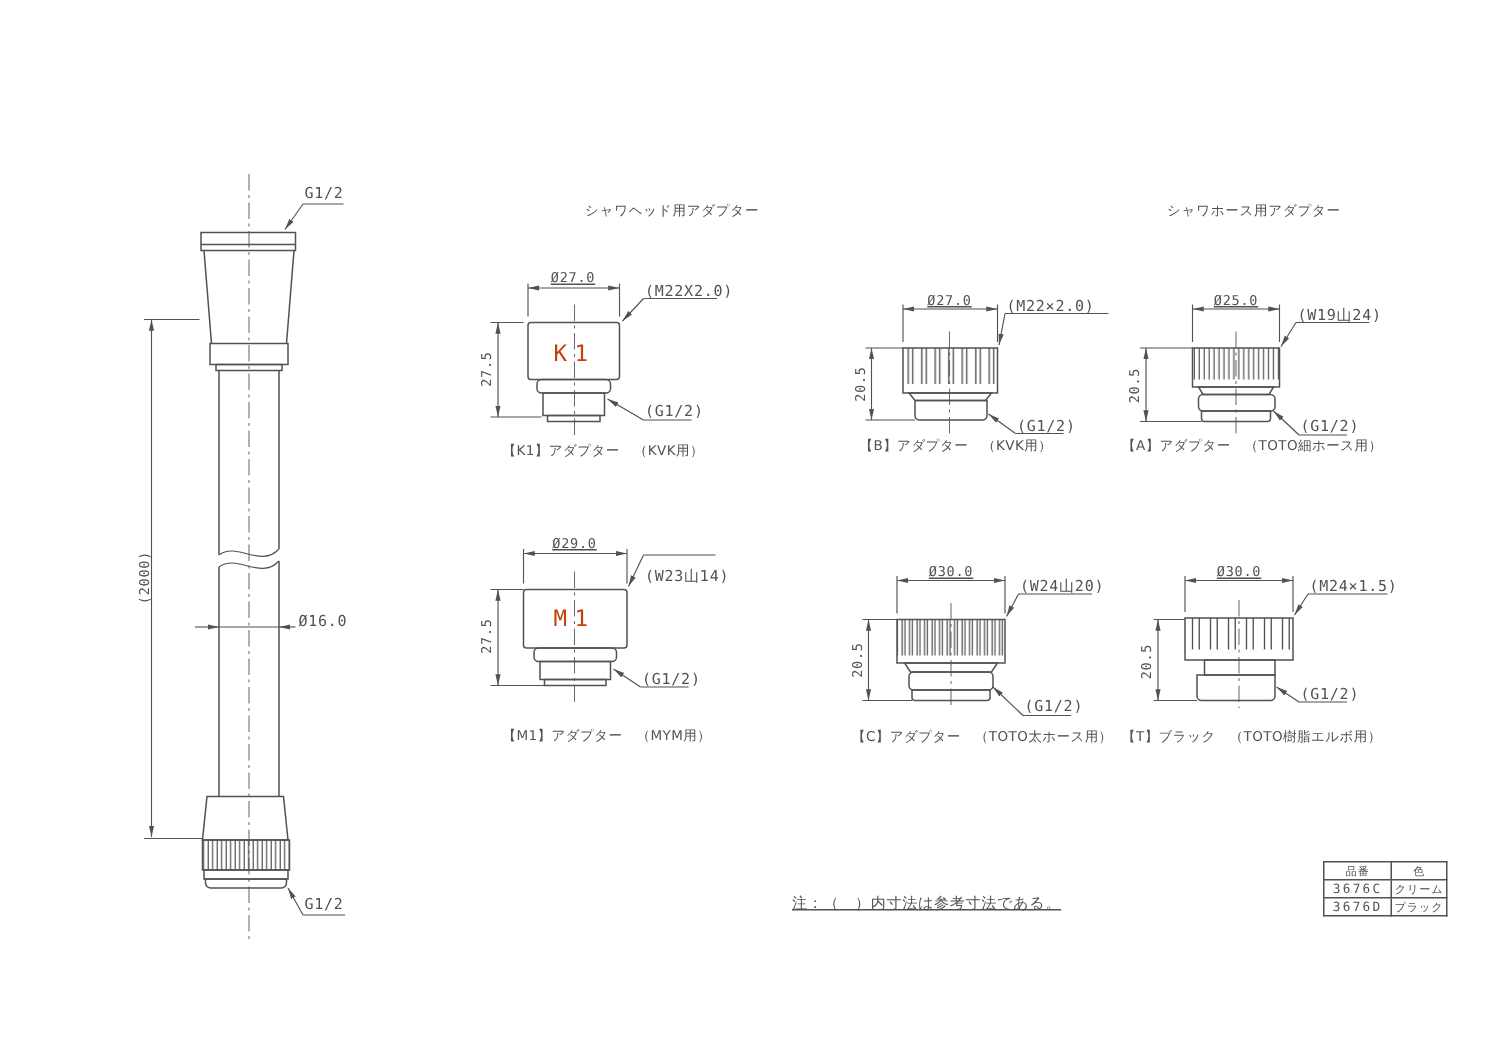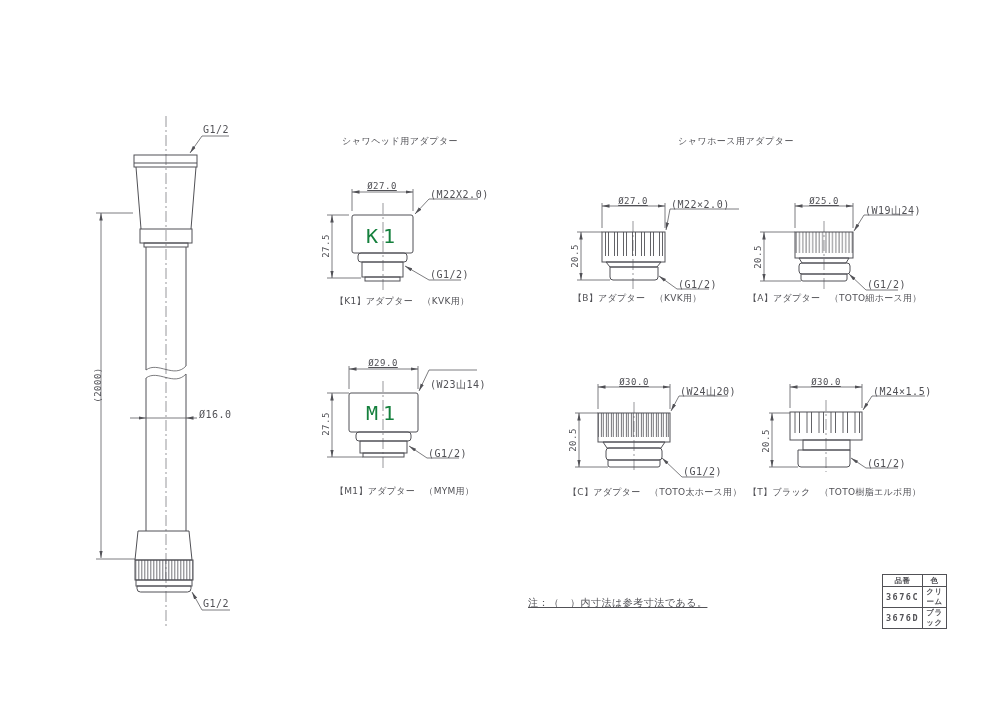--- a/index.html
+++ b/index.html
@@ -5,28 +5,28 @@
   html,body{margin:0;padding:0;background:#fff;}
   #sheet{position:relative;width:1000px;height:706px;background:#ffffff;overflow:hidden;
          font-family:"DejaVu Sans",sans-serif;color:#515156;}
   #lineart{position:absolute;left:0;top:0;}
   .lbl{position:absolute;white-space:nowrap;line-height:1;}
   .dim{font-family:"DejaVu Sans Mono",monospace;font-size:10px;letter-spacing:0.5px;}
   .dimc{font-family:"DejaVu Sans Mono",monospace;font-size:9px;letter-spacing:0.5px;
         transform:translateX(-50%);text-decoration:underline;}
   .dimv{font-family:"DejaVu Sans Mono",monospace;font-size:9px;letter-spacing:0.5px;
         transform:translate(-50%,-50%) rotate(-90deg);}
-  .jp{font-size:9px;letter-spacing:0.5px;}
+  .jp{font-size:9px;letter-spacing:0.5px;margin-left:48px;}
   .cap{font-size:9px;letter-spacing:0.3px;}
   .note{font-size:10px;letter-spacing:0.5px;text-decoration:underline;}
-  .adlabel{font-family:"DejaVu Sans Mono",monospace;font-size:20px;letter-spacing:5px;
-        transform:translate(-50%,-50%);color:#15803d;}
+  .adlabel{font-family:"DejaVu Sans Mono",monospace;font-size:15px;letter-spacing:5px;
+        transform:translate(-50%,-50%);color:#c2410c;}
   
-  #ptable{position:absolute;left:882px;top:574px;width:65px;border-collapse:collapse;
-          border:1.5px solid #515156;font-weight:bold;}
+  #ptable{position:absolute;left:882px;top:574px;width:83px;border-collapse:collapse;
+          border:1.5px solid #515156;}
   #ptable td{border:1px solid #515156;text-align:center;padding:0;height:11px;
              font-size:7.5px;letter-spacing:0.5px;color:#515156;}
   #ptable td.pn{font-family:"DejaVu Sans Mono",monospace;font-size:8.5px;letter-spacing:1.5px;}
   #ptable td.c1{width:45px;} #ptable td.c2{width:38px;}
 </style>
 </head>
 <body>
 
 <div id="sheet">
 
@@ -177,21 +177,21 @@
       <path class="thin" d="M790,413 H769 M798,467 H769"></path>
       <line class="thin" x1="772" y1="413" x2="772" y2="467" marker-start="url(#ah)" marker-end="url(#ah)"></line>
       <path class="thin" d="M872,396 H925"></path>
       <line class="thin" x1="872" y1="396" x2="863" y2="410" marker-end="url(#ah)"></line>
       <path class="thin" d="M866,468 H898"></path>
       <line class="thin" x1="866" y1="468" x2="851" y2="458" marker-end="url(#ah)"></line>
     </g>
   </svg>
 
   <div class="lbl jp" style="left:342px;top:137px">シャワヘッド用アダプター</div>
-  <div class="lbl jp" style="left:678px;top:137px">シャワホース用アダプター</div>
+  <div class="lbl jp" style="left:730px;top:137px">シャワホース用アダプター</div>
 
   <div class="lbl dim" style="left:203px;top:125px">G1/2</div>
   <div class="lbl dimv" style="left:98px;top:385px">(2000)</div>
   <div class="lbl dim" style="left:199px;top:410px">Ø16.0</div>
   <div class="lbl dim" style="left:203px;top:599px">G1/2</div>
 
   <div class="lbl dimc" style="left:382px;top:182px">Ø27.0</div>
   <div class="lbl dim" style="left:430px;top:190px">(M22X2.0)</div>
   <div class="lbl dimv" style="left:326px;top:246px">27.5</div>
   <div class="lbl adlabel" style="left:383px;top:236px">K1</div>

